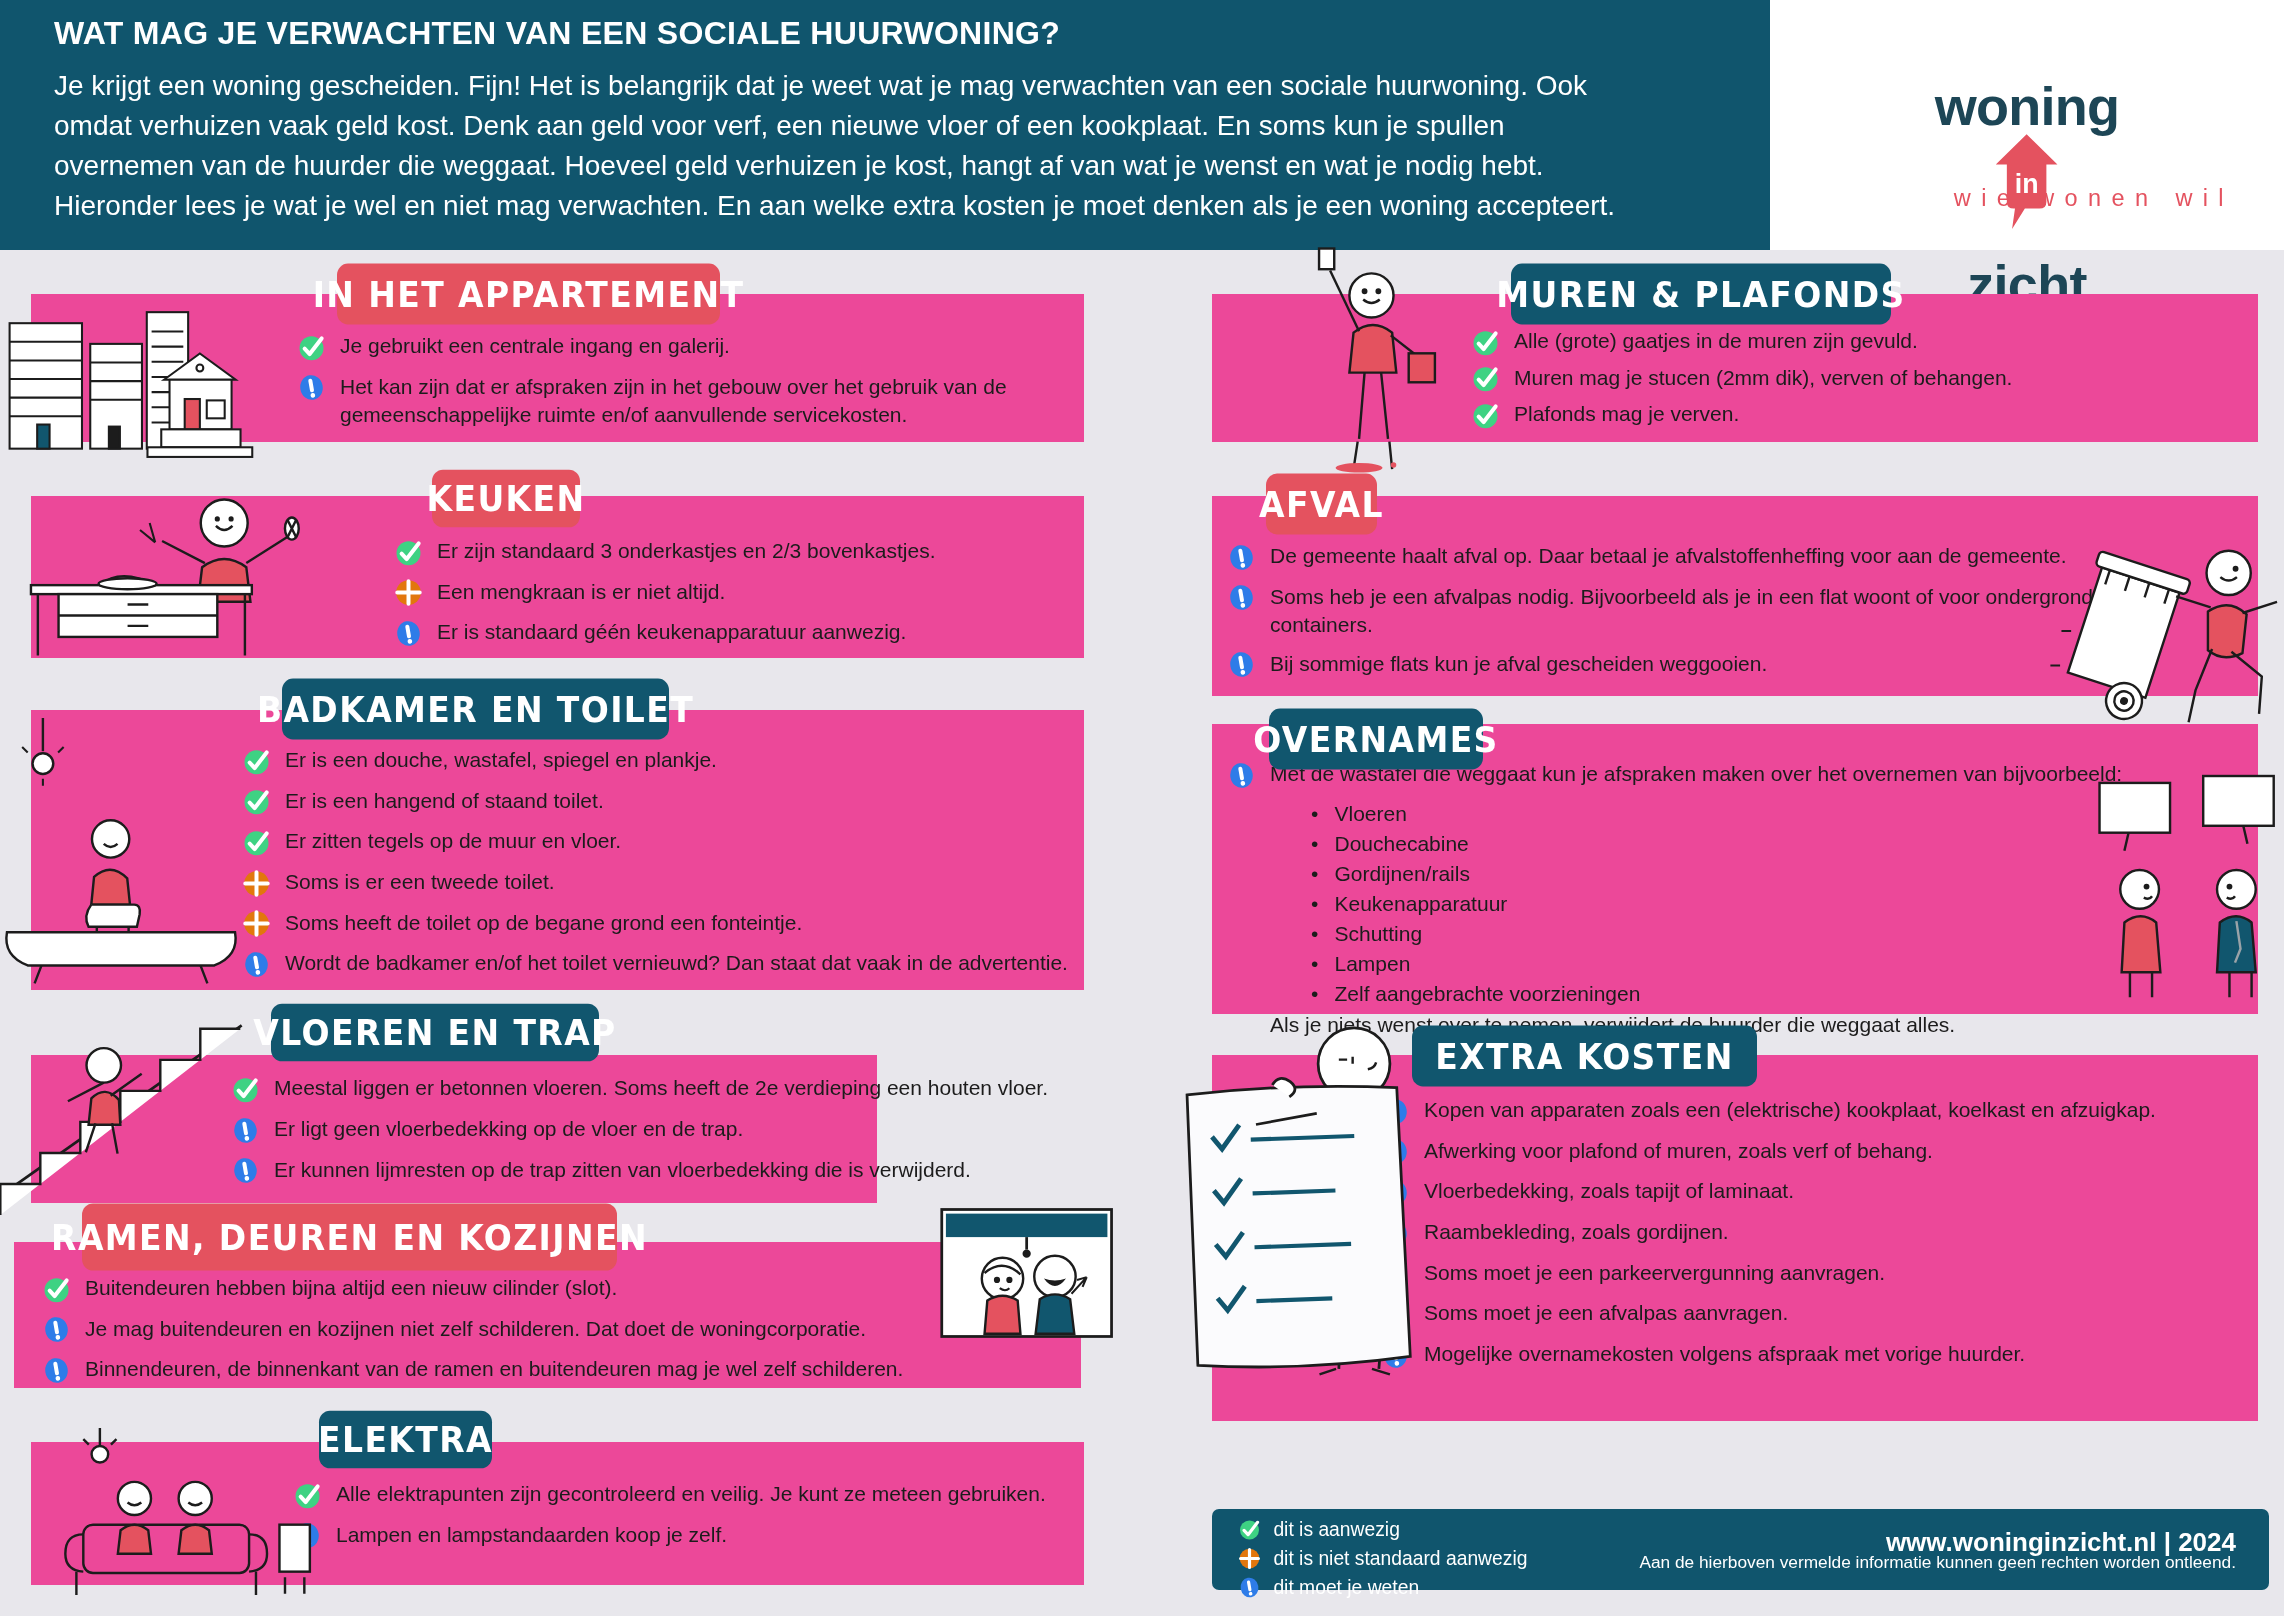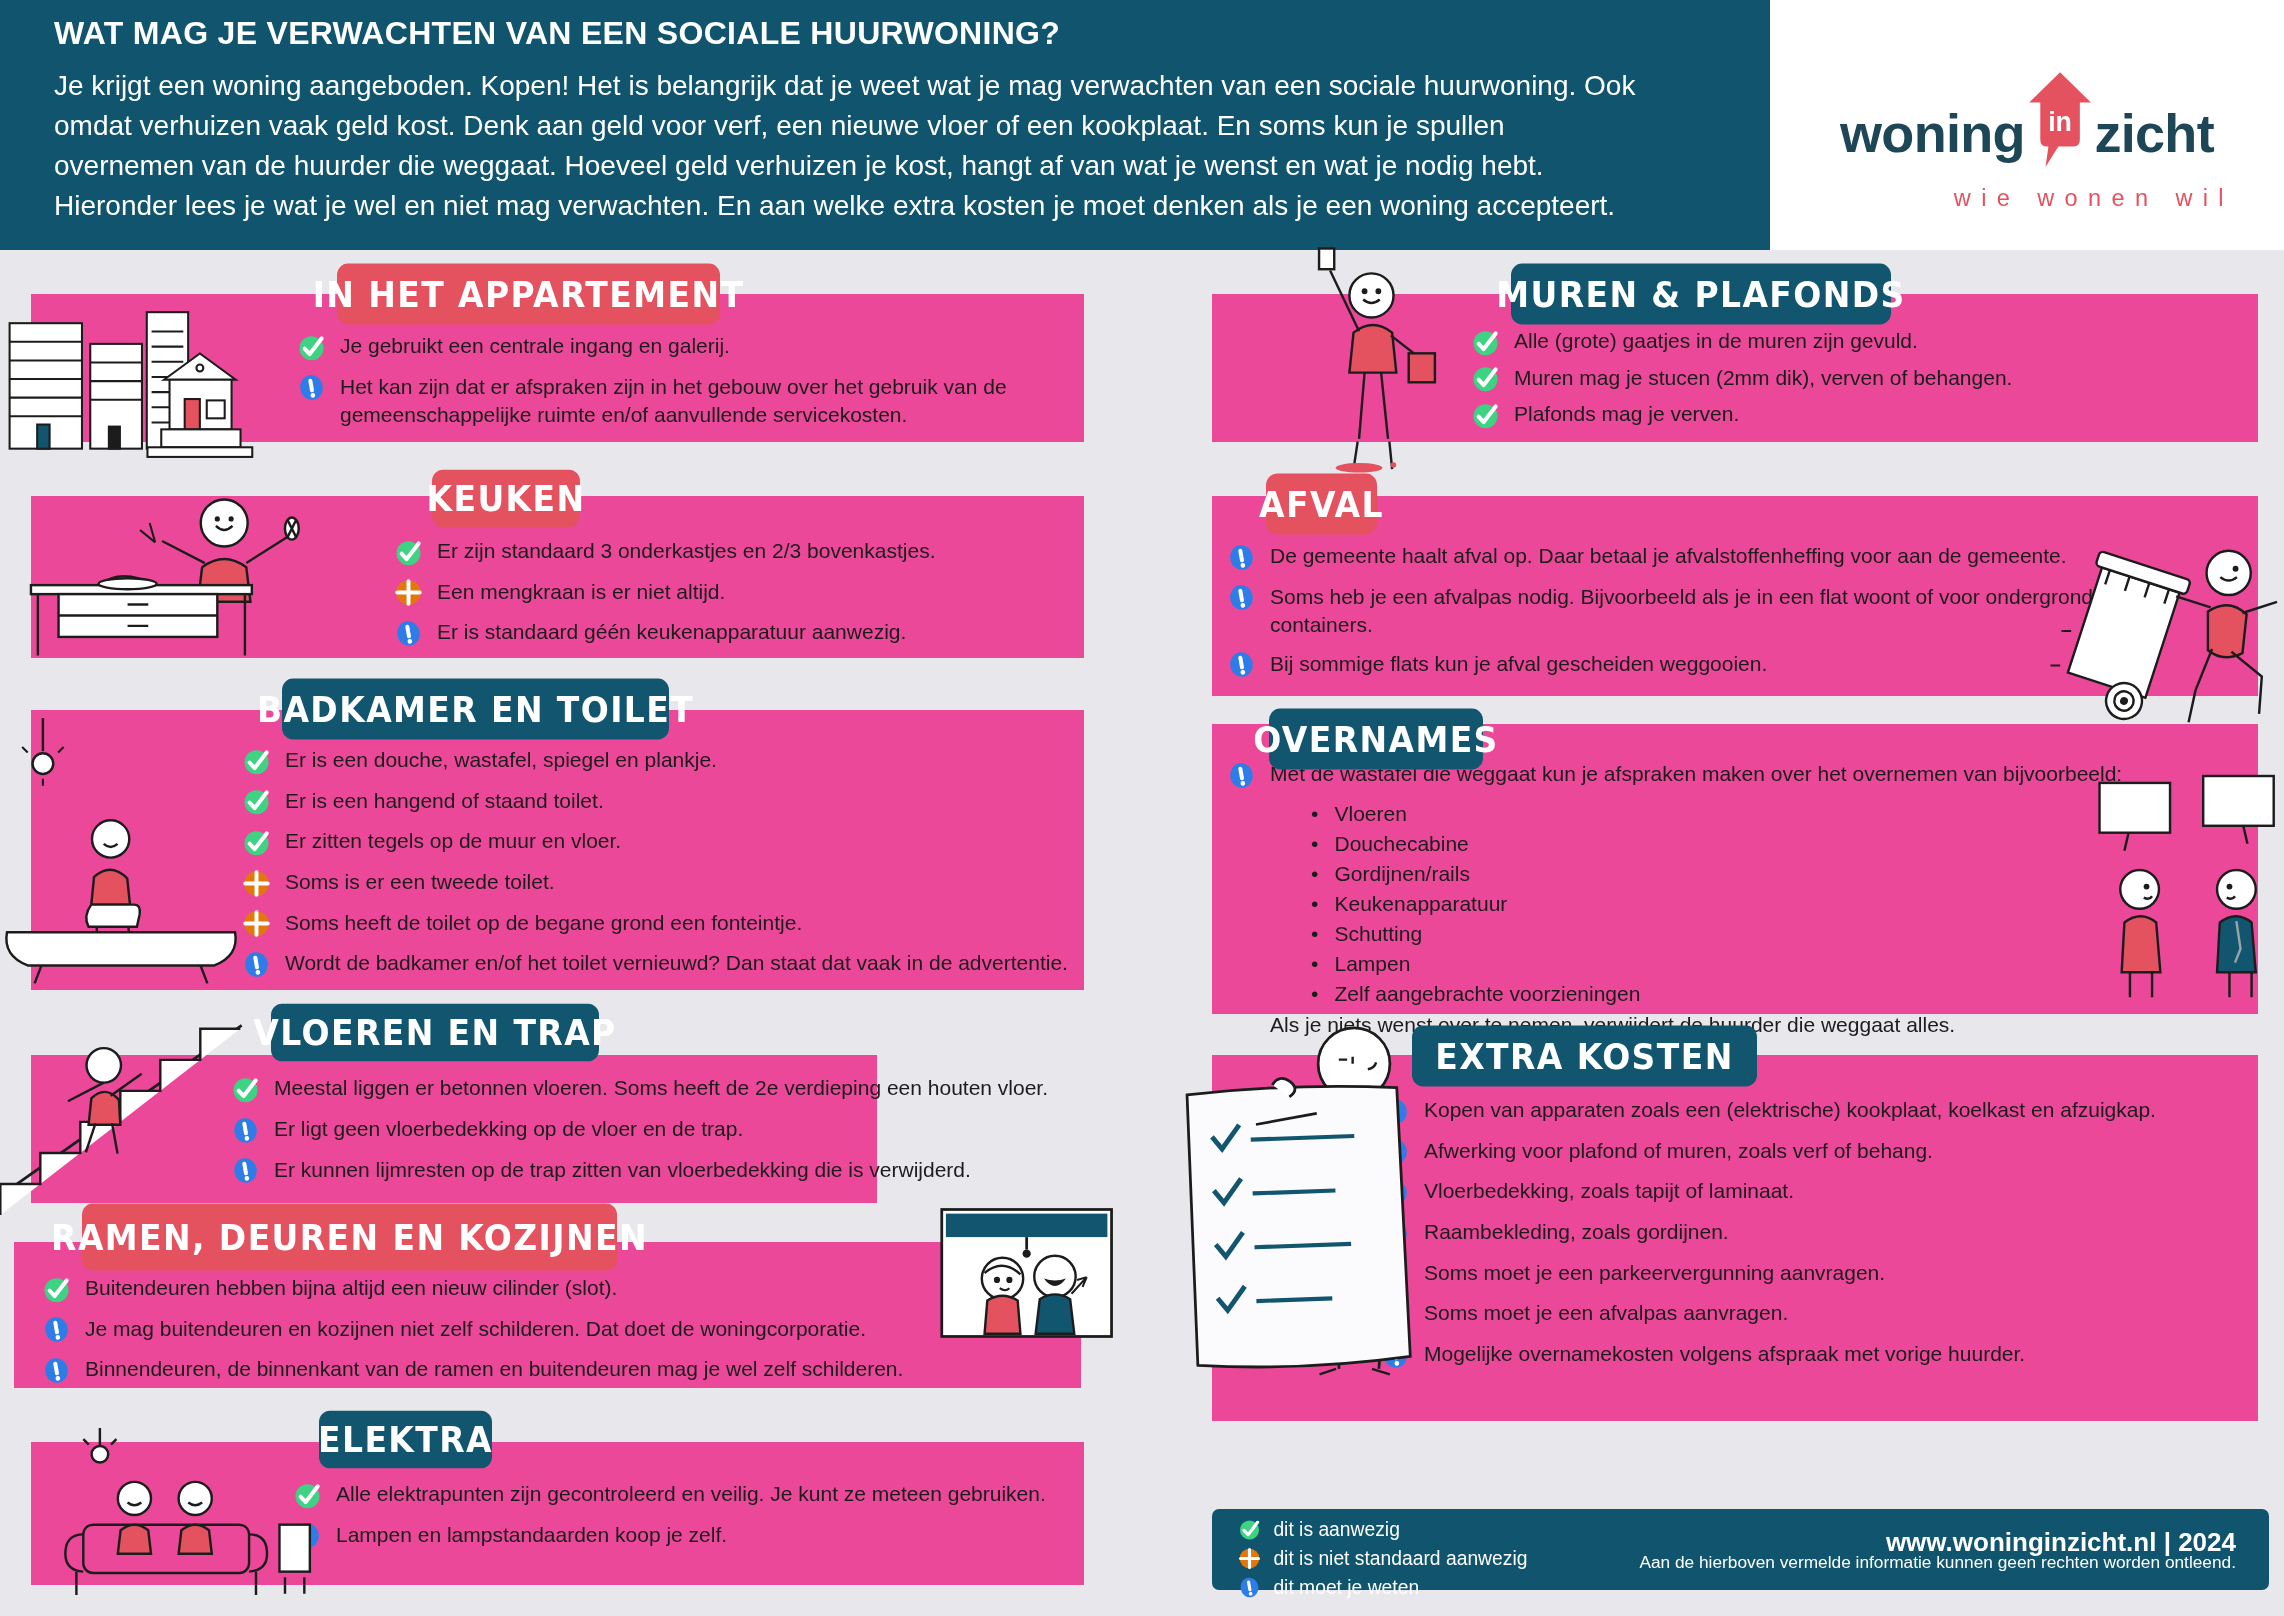--- a/index.html
+++ b/index.html
@@ -9,21 +9,21 @@
     font-family:"Liberation Sans", sans-serif;
   }
   
   .header{position:absolute;left:0;top:0;width:1770px;height:250px;background:#10556d;}
   .header h1{position:absolute;left:54px;top:15px;margin:0;color:#fff;
     font-size:32px;font-weight:700;letter-spacing:0.3px;white-space:nowrap;}
   .intro{position:absolute;left:54px;top:66px;color:#fff;font-size:28px;line-height:40px;}
   .intro div{white-space:nowrap;}
   .logo-panel{position:absolute;left:1770px;top:0;width:514px;height:250px;background:#fff;}
   .logo-row{position:absolute;left:50%;top:75px;transform:translateX(-50%);
-    display:flex;align-items:center;}
+    display:flex;align-items:center;flex-direction:column;}
   .logo-word{font-size:54px;font-weight:700;color:#1d4656;letter-spacing:-0.7px;}
   .logo-pin{width:64px;height:116px;margin:0 2.8px;position:relative;top:-4.1px;}
   .logo-tagline{position:absolute;right:50px;top:185px;color:#e4525f;
     font-size:23.5px;letter-spacing:10.4px;white-space:nowrap;}
   
   .sec{position:absolute;background:#ec4899;z-index:1;}
   .badge{position:absolute;display:flex;align-items:center;justify-content:center;
     color:#fff;font-family:"DejaVu Sans",sans-serif;font-weight:700;font-size:33px;
     letter-spacing:1.4px;border-radius:11px;white-space:nowrap;z-index:4;transform:scaleY(1.05);}
   .badge.red{background:#e4525f;}
@@ -84,21 +84,21 @@
   .illu svg{display:block;width:100%;height:100%;overflow:visible;}
 </style>
 </head>
 <body>
 
 <div class="poster">
 
   <div class="header">
     <h1>WAT MAG JE VERWACHTEN VAN EEN SOCIALE HUURWONING?</h1>
     <div class="intro">
-      <div>Je krijgt een woning aangeboden. Kopen! Het is belangrijk dat je weet wat je mag verwachten van een sociale huurwoning. Ook</div>
+      <div>Je krijgt een woning gescheiden. Fijn! Het is belangrijk dat je weet wat je mag verwachten van een sociale huurwoning. Ook</div>
       <div>omdat verhuizen vaak geld kost. Denk aan geld voor verf, een nieuwe vloer of een kookplaat. En soms kun je spullen</div>
       <div>overnemen van de huurder die weggaat. Hoeveel geld verhuizen je kost, hangt af van wat je wenst en wat je nodig hebt.</div>
       <div>Hieronder lees je wat je wel en niet mag verwachten. En aan welke extra kosten je moet denken als je een woning accepteert.</div>
     </div>
   </div>
 
   <div class="logo-panel">
     <div class="logo-row">
       <span class="logo-word">woning</span>
       <span class="logo-pin">

